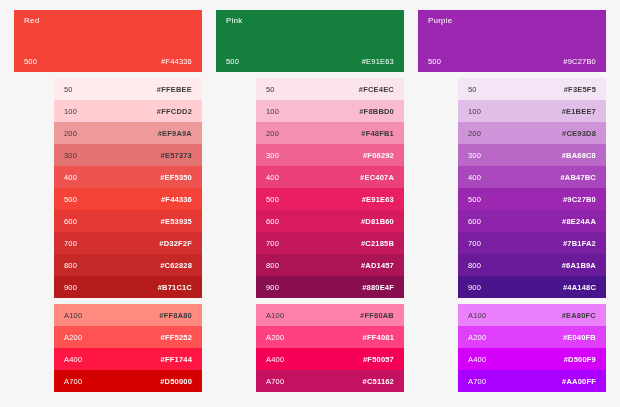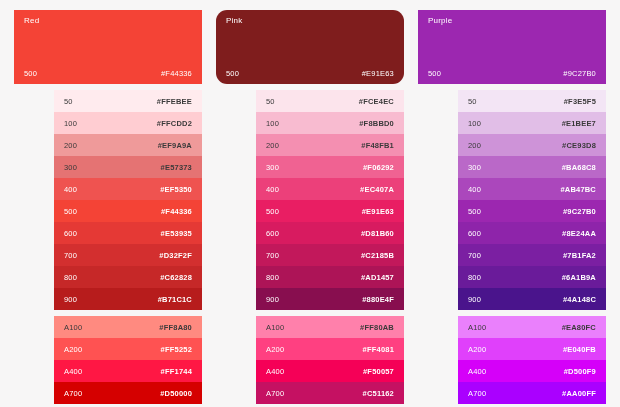--- a/index.html
+++ b/index.html
@@ -23,21 +23,21 @@
 
   .palette-column {
     flex: 1 1 0;
     display: flex;
     flex-direction: column;
     min-width: 0;
   }
 
   
   .column-header {
-    height: 74px;
+    height: 62px;
     position: relative;
     display: flex;
     flex-direction: column;
     justify-content: space-between;
     padding: 7px 10px 6px 10px;
     flex: none;
   }
 
   .column-title {
     font-size: 8px;
@@ -157,21 +157,21 @@
           <span class="swatch-name">A400</span>
           <span class="swatch-hex">#FF1744</span>
         </div>
         <div class="swatch-row text-light" style="background: rgb(213, 0, 0);">
           <span class="swatch-name">A700</span>
           <span class="swatch-hex">#D50000</span>
         </div>
       </div>
     </div>
     <div class="palette-column">
-      <div class="column-header text-light" style="background: #7f1d1d; border-radius: 11px;">
+      <div class="column-header text-light" style="background: #15803d;">
         <div class="column-title">Pink</div>
         <div class="header-row">
           <span class="swatch-name">500</span>
           <span class="swatch-hex">#E91E63</span>
         </div>
       </div>
       <div class="swatch-gap"></div>
       <div class="swatch-list">
         <div class="swatch-row text-dark" style="background: rgb(252, 228, 236);">
           <span class="swatch-name">50</span>

